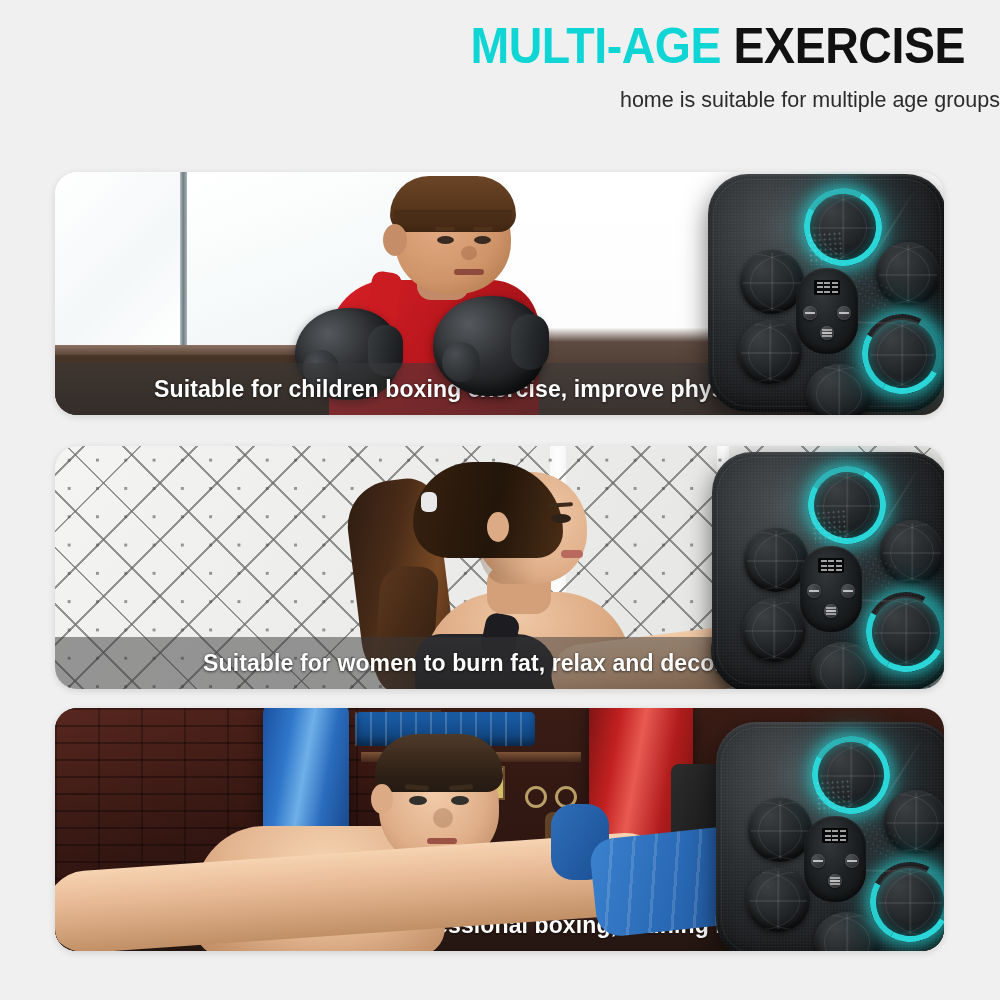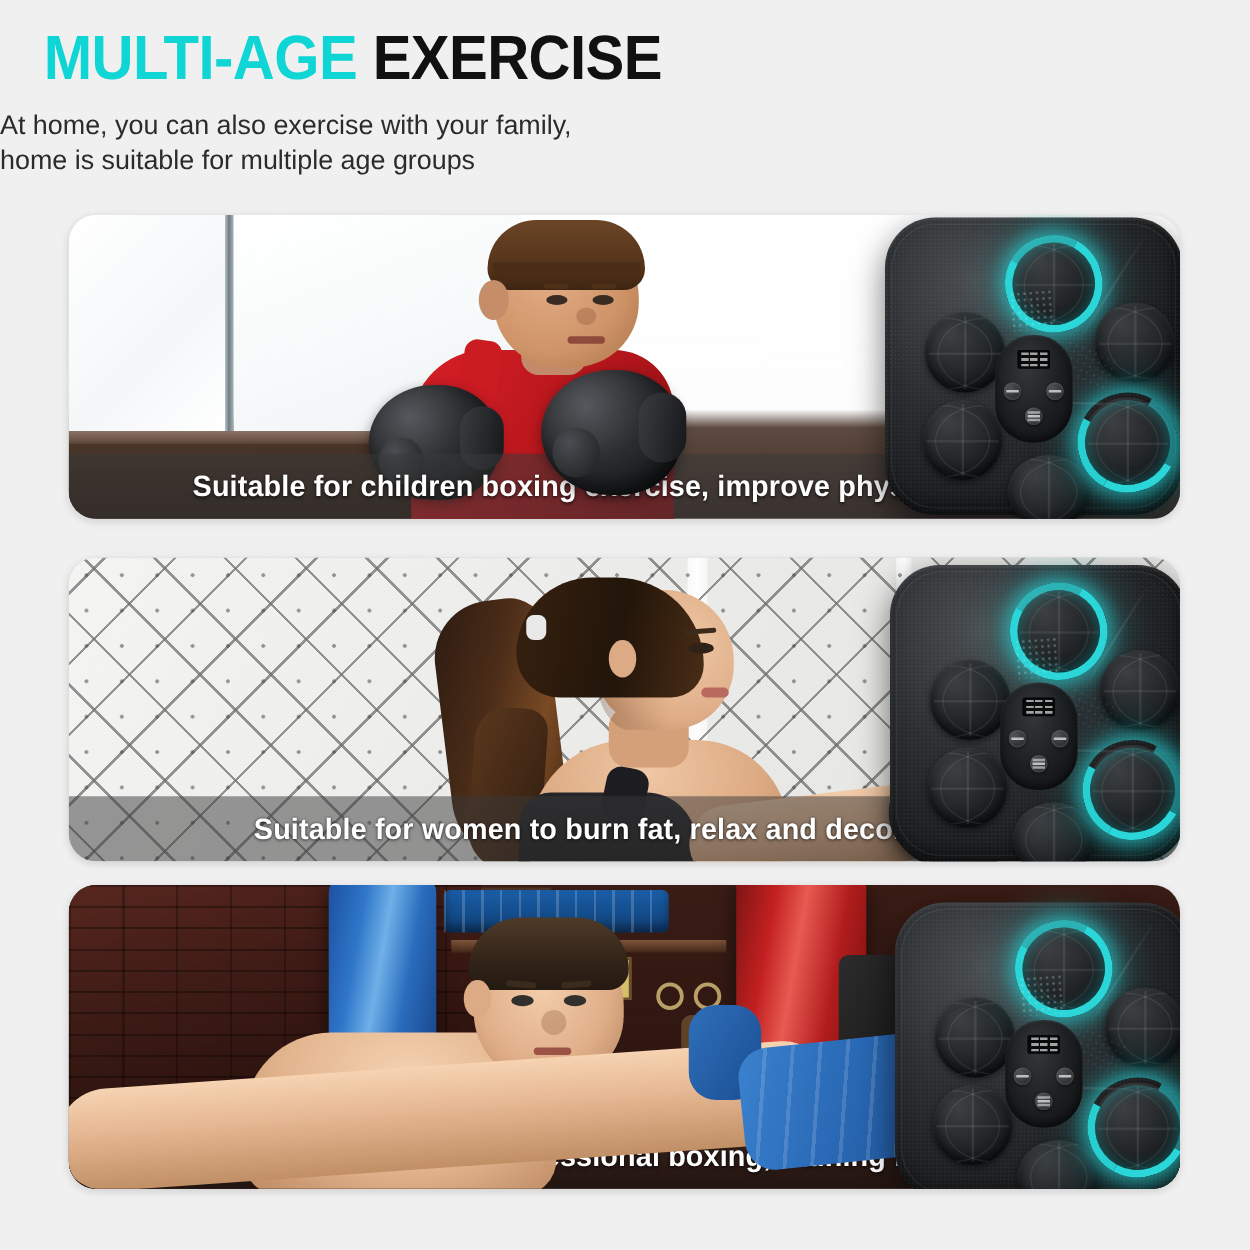--- a/index.html
+++ b/index.html
@@ -11,21 +11,21 @@
     overflow:hidden;
   }
 
   #page {
     position:relative;
     width:1000px; height:1000px;
     background:#f0f0f0;
   }
 
   
-  .header { position:absolute; top:0; left:0; width:1000px; text-align:left; }
+  .header { position:absolute; top:0; left:0; width:1000px; text-align:right; }
 
   .title {
     margin-top:16px;
     font-family:"Liberation Sans Narrow","Liberation Sans",sans-serif;
     font-size:50px; font-weight:bold;
     letter-spacing:-0.5px;
     line-height:60px;
     white-space:nowrap;
     transform:scaleX(0.93);
   }
@@ -585,21 +585,20 @@
 <body>
 
 <div id="page">
 
   <div class="header">
     <div class="title">
       <span class="part-cyan">MULTI-AGE</span>
       <span class="part-dark">EXERCISE</span>
     </div>
     <div class="subtitle">
-      <div>At home, you can also exercise with your family,</div>
       <div>home is suitable for multiple age groups</div>
     </div>
   </div>
 
   <div class="panel" id="panel-1">
     <div class="scene">
       <div class="s1-bg"></div>
       <div class="s1-glass-l"></div>
       <div class="s1-window-frame"></div>
       <div class="s1-glass-r"></div>

